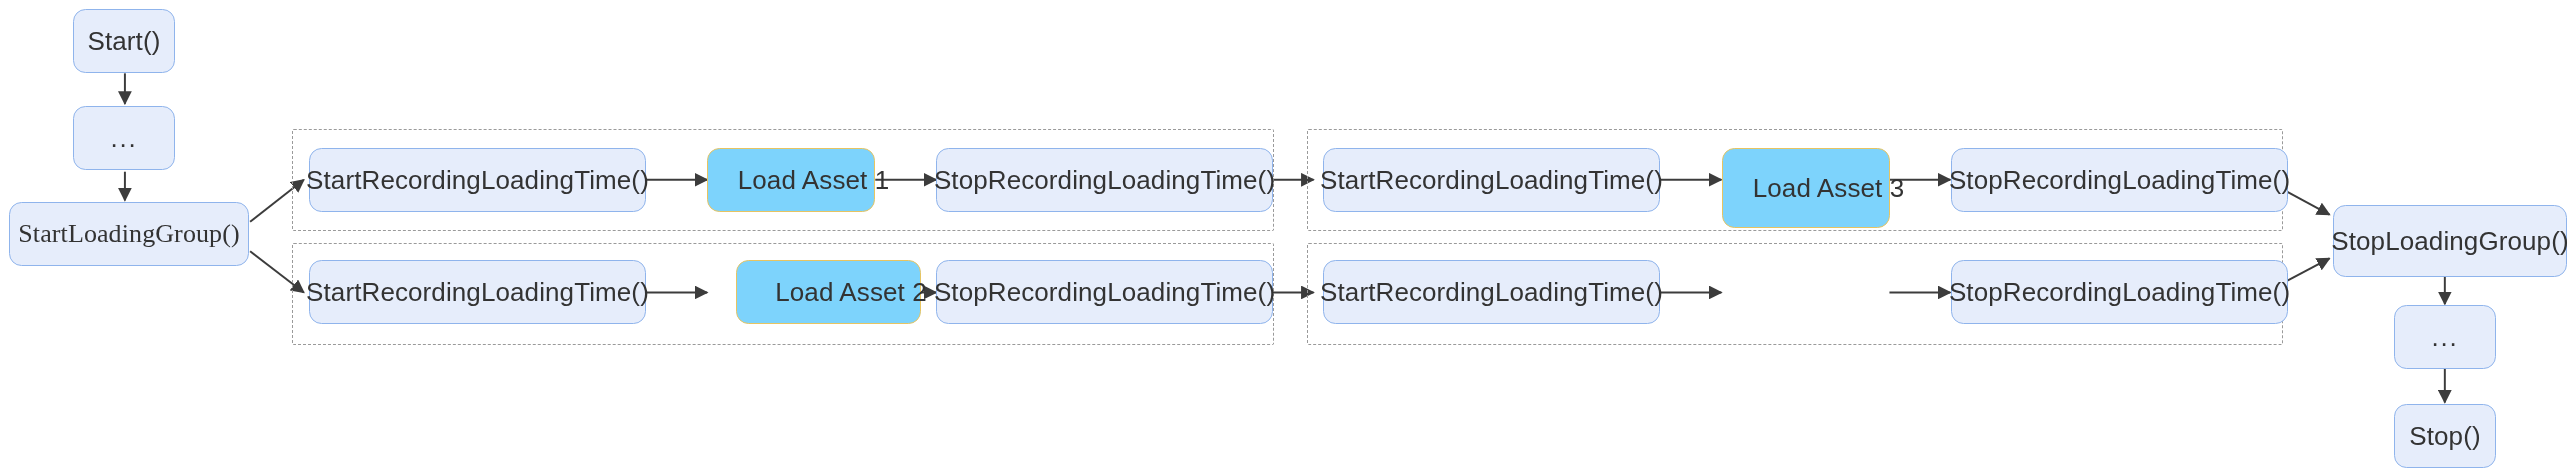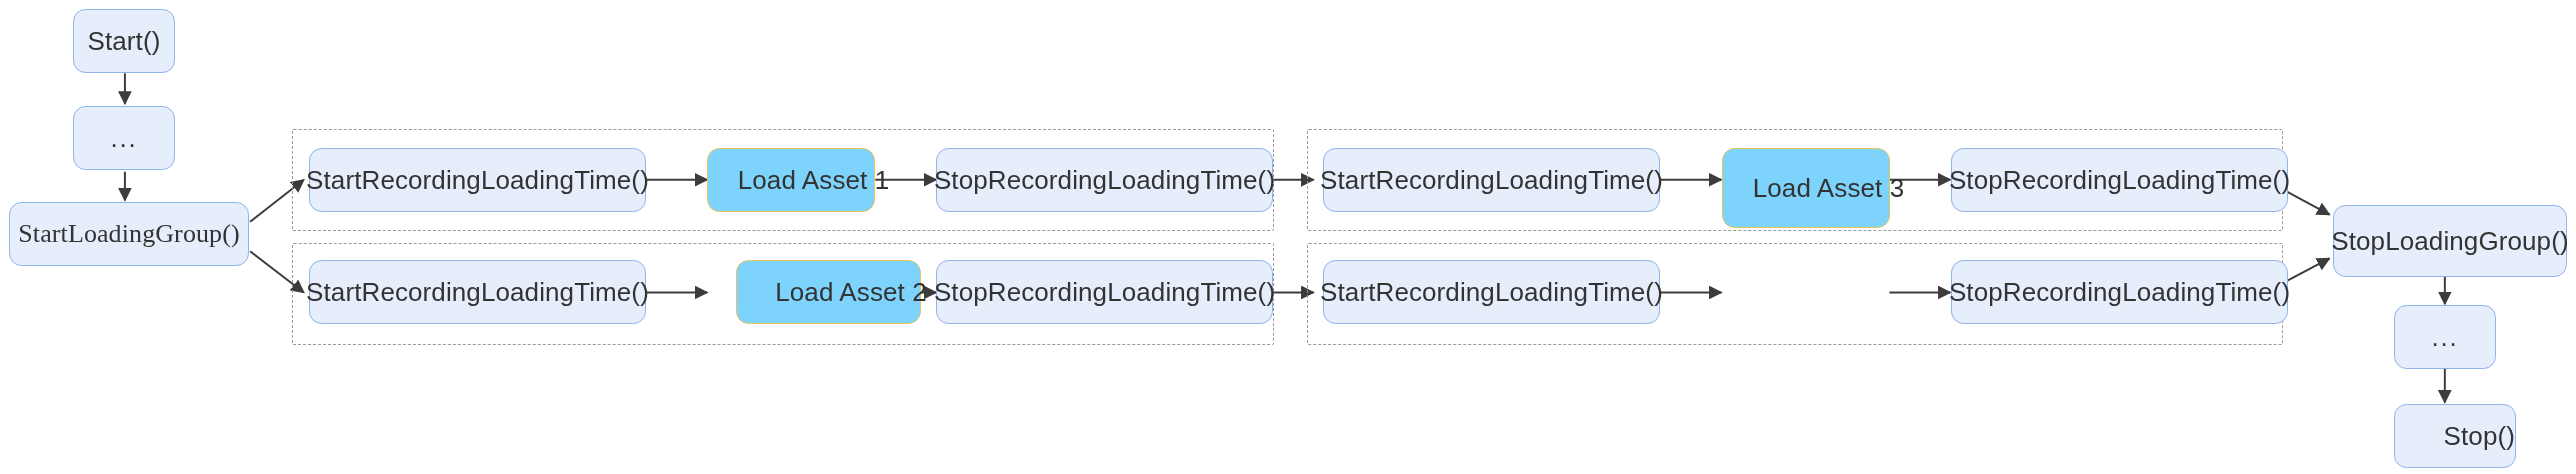--- a/index.html
+++ b/index.html
@@ -150,18 +150,18 @@
   </div>
 
   <div class="node" style="left:2333px;top:205px;width:234px;height:72px;">
     <span class="lbl">StopLoadingGroup()</span>
   </div>
 
   <div class="node" style="left:2394px;top:305px;width:102px;height:64px;">
     <span class="lbl ellipsis">...</span>
   </div>
 
-  <div class="node" style="left:2394px;top:404px;width:122px;height:64px;justify-content:flex-end;">
+  <div class="node" style="left:2394px;top:404px;width:102px;height:64px;">
     <span class="lbl">Stop()</span>
   </div>
 
 </div>
 
 
 </body></html>

